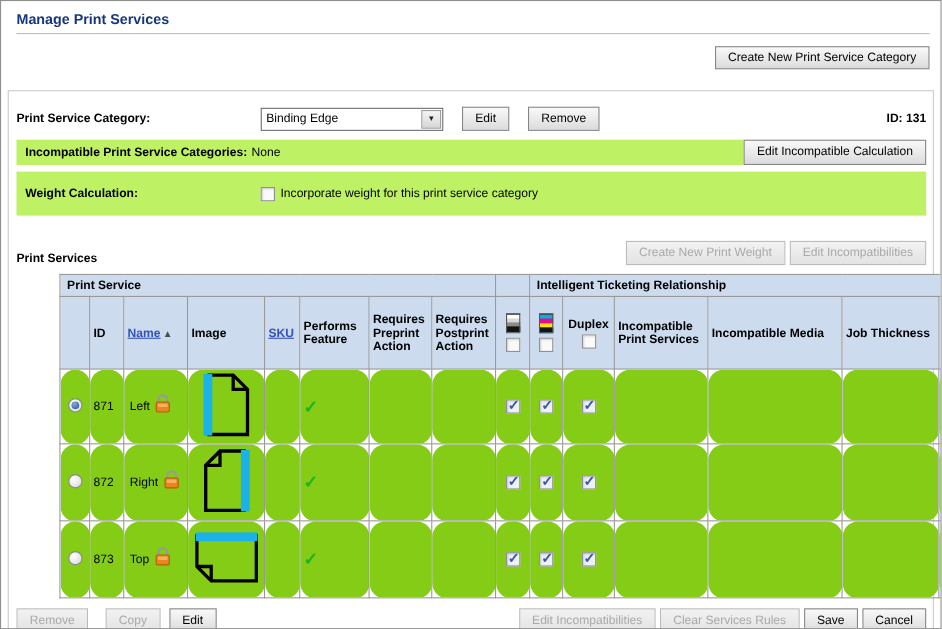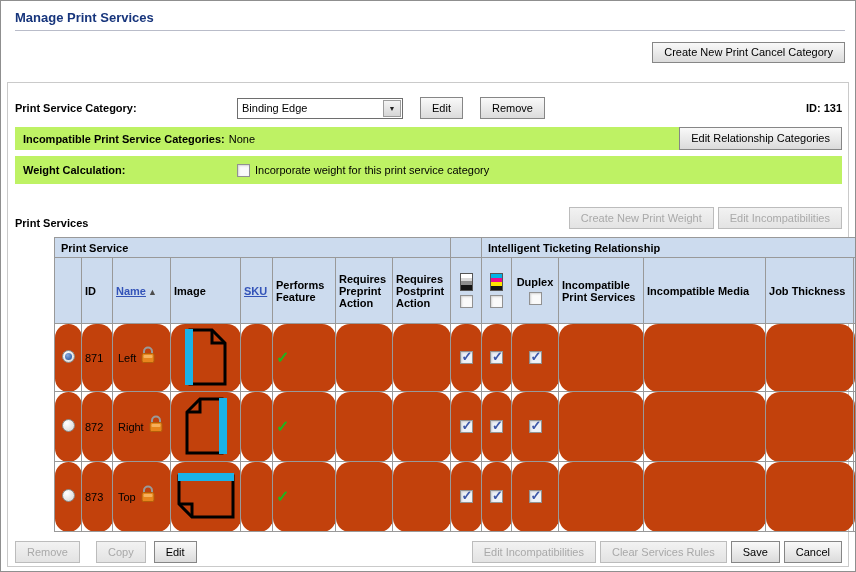--- a/index.html
+++ b/index.html
@@ -63,21 +63,21 @@
   .cat-id { margin-left:auto; font-weight:bold; }
 
   .band-row { margin-top:8px; display:flex; align-items:center; }
   .band {
     flex:1; background:#bef264;
     height:23px; display:flex; align-items:center;
     padding-left:8px;
   }
   .band .b-label { font-weight:bold; }
   .band .b-value { margin-left:4px; }
-  .band2 { margin-top:6px; height:28px; }
+  .band2 { margin-top:6px; height:40px; }
   .band2 .b-label { width:214px; }
   .weight-cb-wrap { display:flex; align-items:center; gap:5px; }
 
   .services-head { margin-top:23px; display:flex; align-items:flex-end; }
   .services-title { font-weight:bold; }
   .services-btns { margin-left:auto; display:flex; gap:4px; }
 
   
   .cb {
     width:13px; height:13px;
@@ -129,21 +129,21 @@
     text-align:left; padding-left:6px;
     font-weight:bold;
   }
   tr.hdr th {
     height:66px; background:#ccdbee;
     text-align:left; padding:2px 3px;
     font-weight:bold;
   }
   tr.hdr th.c { text-align:center; padding:2px 0; }
   td.c { text-align:center; }
-  tr.data td { height:68px; background:#c2410c; padding:0 3px;border-radius:14px; }
+  tr.data td { height:68px; background:#84cc16; padding:0 3px;border-radius:14px; }
   a.hlink { color:#3353b8; font-weight:bold; text-decoration:underline; cursor:pointer; }
   .sort-arrow { color:#4d4d4d; font-size:9px; margin-left:2px; text-decoration:none; display:inline-block; }
 
   .bw-swatch, .color-swatch {
     width:13px; height:18px; margin:0 auto 4px auto;
     border:1px solid #555;
   }
   .bw-swatch { background:linear-gradient(#ffffff 0 22%, #d9d9d9 22% 45%, #8c8c8c 45% 68%, #141414 68% 100%); }
   .color-swatch { background:linear-gradient(#00b2e6 0 25%, #ea0a8c 25% 50%, #ffe400 50% 75%, #141414 75% 100%); }
 
@@ -159,42 +159,42 @@
   .footer .left-group .btn.edit-gap { margin-left:8px; }
   .footer .right-group { margin-left:auto; display:flex; gap:4px; }
 </style>
 </head>
 <body>
 
 <div class="title">Manage Print Services</div>
 <div class="title-rule"></div>
 
 <div class="top-actions">
-  <button class="btn" style="height:21px;line-height:19px;">Create New Print Cancel Category</button>
+  <button class="btn" style="height:21px;line-height:19px;">Create New Print Service Category</button>
 </div>
 
 <div class="panel">
 
   <div class="cat-row">
     <span class="cat-label">Print Service Category:</span>
     <div class="fake-select">
       <span class="sel-text">Binding Edge</span>
       <span class="sel-arrow">▼</span>
     </div>
     <button class="btn">Edit</button>
     <button class="btn">Remove</button>
     <span class="cat-id">ID:  131</span>
   </div>
 
   <div class="band-row">
     <div class="band">
       <span class="b-label">Incompatible Print Service Categories:</span>
       <span class="b-value">None</span>
     </div>
-    <button class="btn" style="height:23px;line-height:21px;">Edit Relationship Categories</button>
+    <button class="btn" style="height:23px;line-height:21px;">Edit Incompatible Calculation</button>
   </div>
 
   <div class="band band2">
     <span class="b-label">Weight Calculation:</span>
     <span class="weight-cb-wrap">
       <span class="cb"></span>
       <span>Incorporate weight for this print service category</span>
     </span>
   </div>
 

